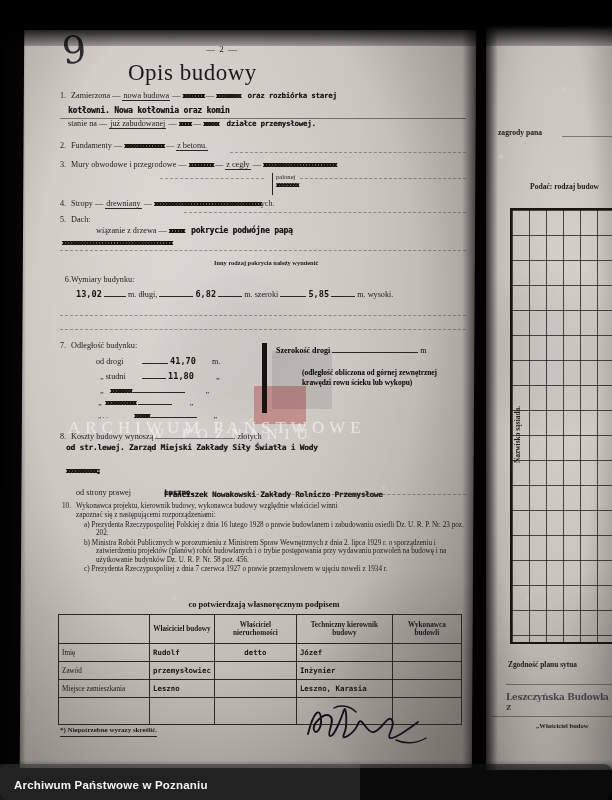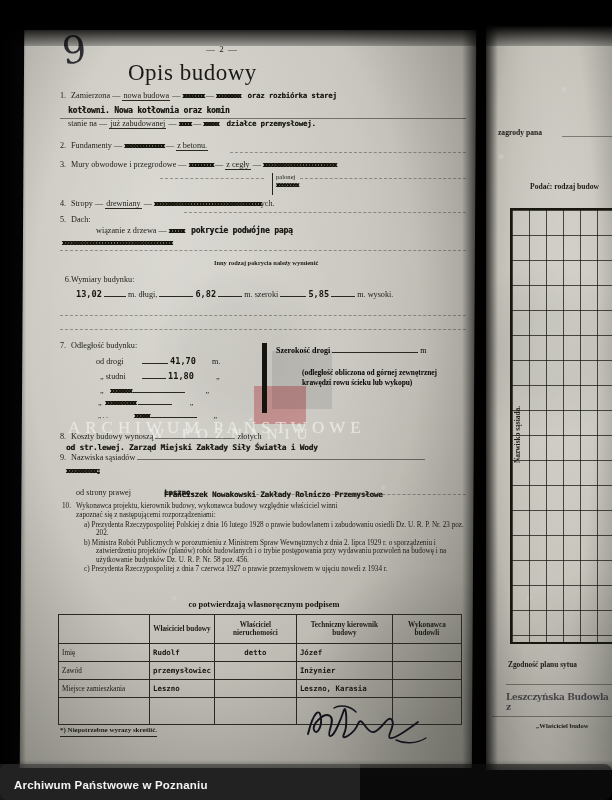--- a/index.html
+++ b/index.html
@@ -279,24 +279,20 @@
   <div class="wm" id="wm1">ARCHIWUM PAŃSTWOWE</div>
   <div class="wm" id="wm2">W POZNANIU</div>
 
   <div class="item" style="left:60px;top:432px;width:410px;">
     <span class="num">8.</span><span>Koszty budowy wynoszą</span>
     <span style="display:inline-block;width:80px;border-bottom:1px solid rgba(42,40,35,.6);"></span>
     <span>złotych</span>
   </div>
   <div class="tw" style="position:absolute;left:66px;top:443px;font-size:7.8px;">od str.lewej. Zarząd Miejski Zakłady Siły Światła i Wody</div>
 
-  <div class="item" style="left:60px;top:453px;width:410px;">
-    <span class="num">9.</span><span>Nazwiska sąsiadów</span>
-    <span style="display:inline-block;width:288px;border-bottom:1px solid rgba(42,40,35,.6);"></span>
-  </div>
   <div class="xx" style="position:absolute;left:66px;top:466px;">xxxxxxxxxx;</div>
   <div class="tw" style="position:absolute;left:164px;top:490px;font-size:7.6px;">Franciszek Nowakowski Zakłady Rolniczo Przemysłowe</div>
   <div class="item" style="left:76px;top:488px;">od strony prawej</div>
   <div class="tw" style="position:absolute;left:164px;top:488px;font-size:7.6px;">Leszno.</div>
   <div class="dots" style="left:236px;top:494px;width:230px;"></div>
 
   <div id="legal">
     <p><span class="num" style="width:14px">10.</span><span>Wykonawca projektu, kierownik budowy, wykonawca budowy względnie właściciel winni</span></p>
     <p style="padding-left:14px">zapoznać się z następującemi rozporządzeniami:</p>
     <p class="ab">a) Prezydenta Rzeczypospolitej Polskiej z dnia 16 lutego 1928 o prawie budowlanem i zabudowaniu osiedli Dz. U. R. P. Nr. 23 poz. 202.</p>

